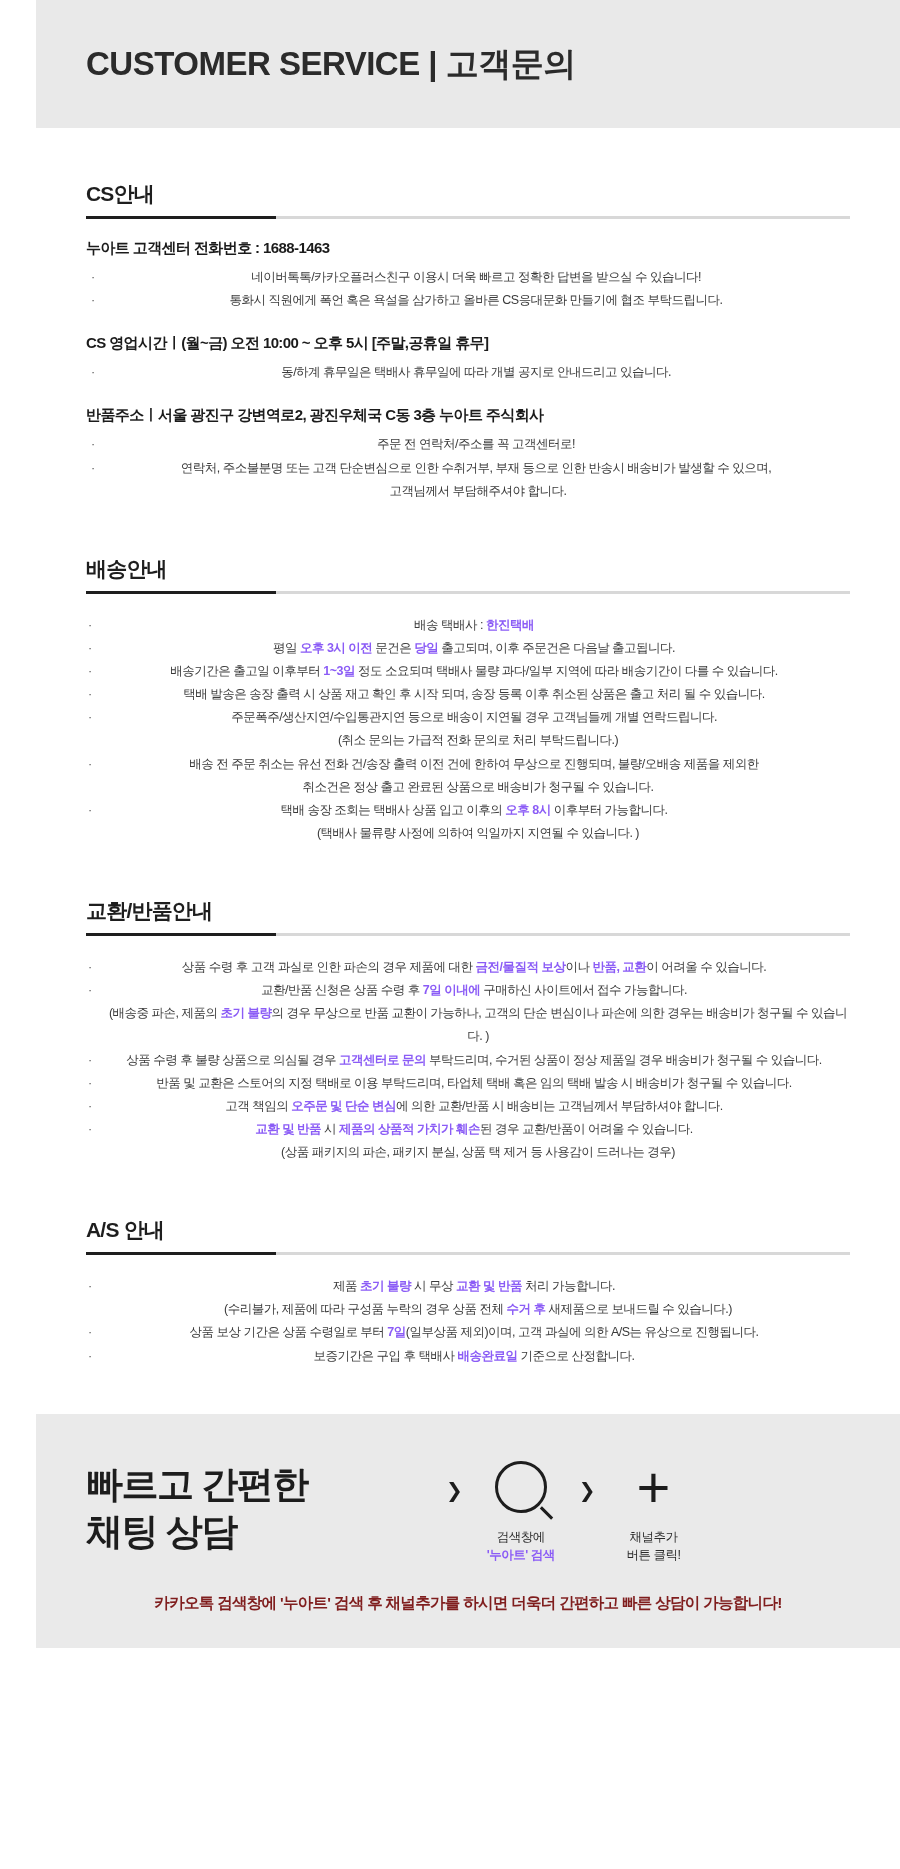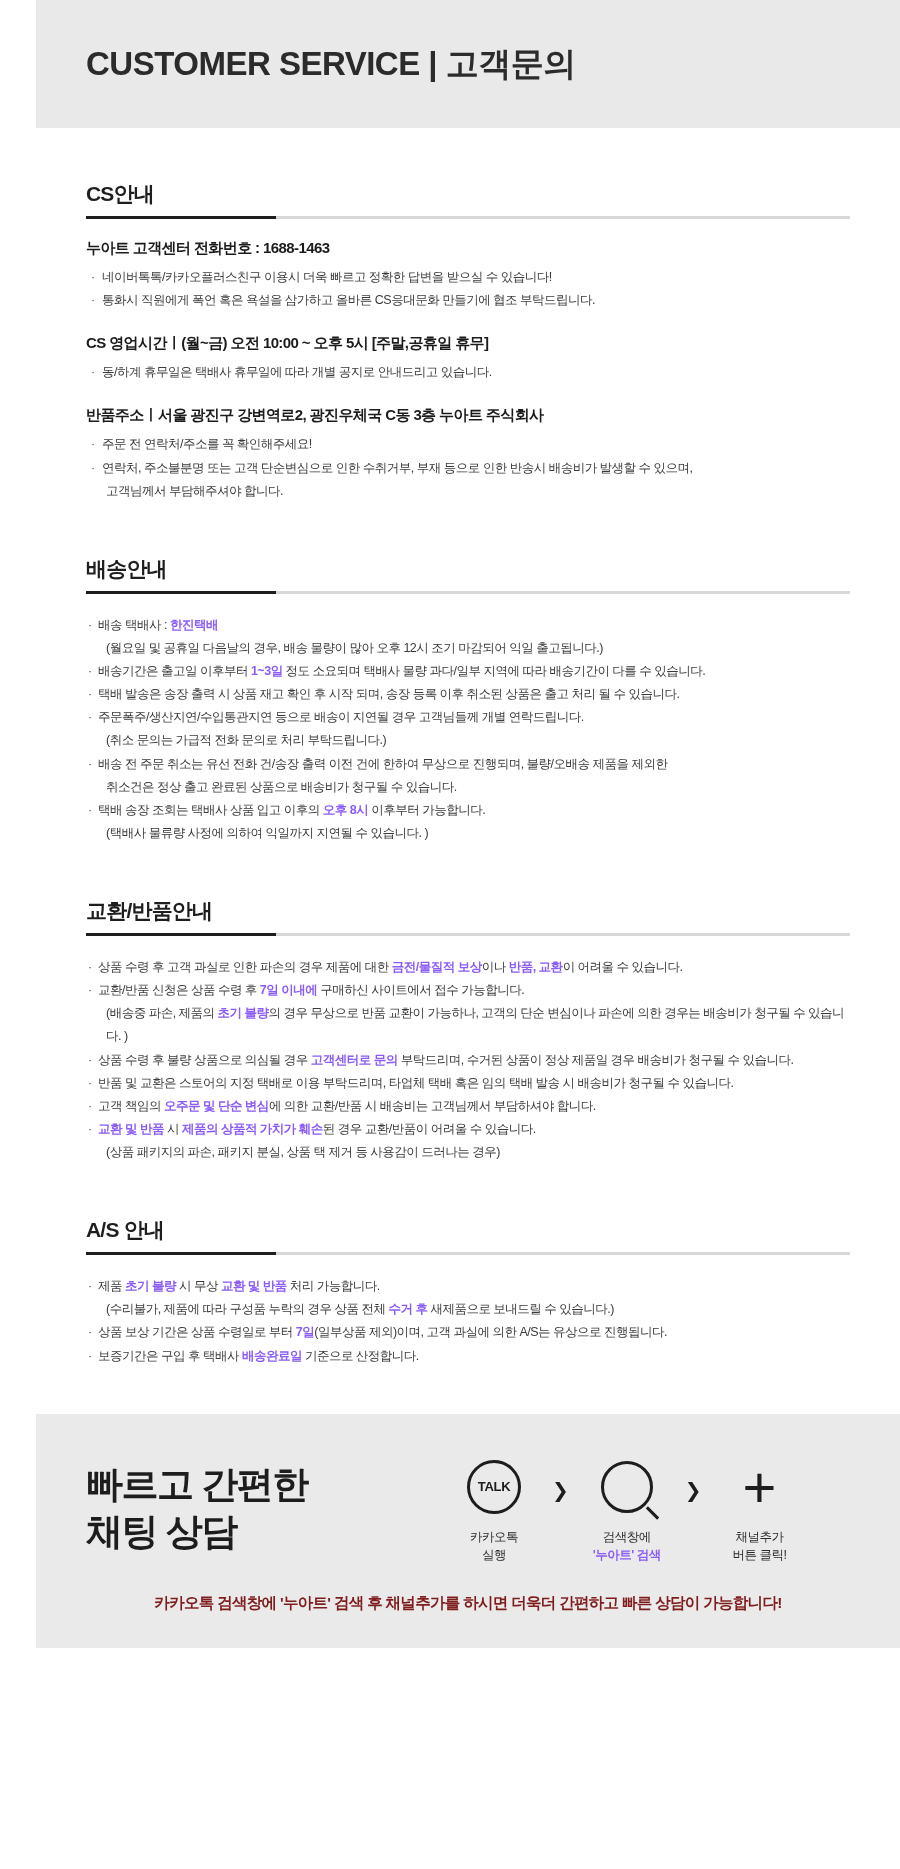--- a/index.html
+++ b/index.html
@@ -64,21 +64,21 @@
   .sub-head {
     font-size: 15px;
     font-weight: bold;
     color: #1b1b1b;
     letter-spacing: -0.6px;
     margin-top: 22px;
     margin-bottom: 8px;
   }
   .first-sub { margin-top: 0; }
 
-  ul.dot-list { list-style: none; }
+  ul.dot-list { list-style: none; text-align: center; }
   ul.dot-list li {
     font-size: 12.5px;
     line-height: 1.85;
     color: #3a3a3a;
     letter-spacing: -0.5px;
     padding-left: 12px;
     position: relative;
   }
   ul.dot-list li::before {
     content: "·";
@@ -209,34 +209,34 @@
         <li>통화시 직원에게 폭언 혹은 욕설을 삼가하고 올바른 CS응대문화 만들기에 협조 부탁드립니다.</li>
       </ul>
 
       <div class="sub-head">CS 영업시간ㅣ(월~금) 오전 10:00 ~ 오후 5시 [주말,공휴일 휴무]</div>
       <ul class="dot-list inner-list">
         <li>동/하계 휴무일은 택배사 휴무일에 따라 개별 공지로 안내드리고 있습니다.</li>
       </ul>
 
       <div class="sub-head">반품주소ㅣ서울 광진구 강변역로2, 광진우체국 C동 3층 누아트 주식회사</div>
       <ul class="dot-list inner-list">
-        <li>주문 전 연락처/주소를 꼭 확인해주세요!</li>
+        <li>주문 전 연락처/주소를 꼭 고객센터로!</li>
         <li>연락처, 주소불분명 또는 고객 단순변심으로 인한 수취거부, 부재 등으로 인한 반송시 배송비가 발생할 수 있으며,</li>
         <li class="indent-sub">고객님께서 부담해주셔야 합니다.</li>
       </ul>
     </div>
 
     <div class="gap-lg"></div>
 
     <div class="section">
       <div class="section-title">배송안내</div>
       <div class="title-rule"></div>
       <ul class="dot-list">
         <li>배송 택배사 : <b>한진택배</b></li>
-        <li class="indent-sub">(월요일 및 공휴일 다음날의 경우, 배송 물량이 많아 오후 12시 조기 마감되어 익일 출고됩니다.)</li>
+        <li>평일 <b>오후 3시 이전</b> 문건은 <b>당일</b> 출고되며, 이후 주문건은 다음날 출고됩니다.</li>
         <li>배송기간은 출고일 이후부터 <b>1~3일</b> 정도 소요되며 택배사 물량 과다/일부 지역에 따라 배송기간이 다를 수 있습니다.</li>
         <li>택배 발송은 송장 출력 시 상품 재고 확인 후 시작 되며, 송장 등록 이후 취소된 상품은 출고 처리 될 수 있습니다.</li>
         <li>주문폭주/생산지연/수입통관지연 등으로 배송이 지연될 경우 고객님들께 개별 연락드립니다.</li>
         <li class="indent-sub">(취소 문의는 가급적 전화 문의로 처리 부탁드립니다.)</li>
         <li>배송 전 주문 취소는 유선 전화 건/송장 출력 이전 건에 한하여 무상으로 진행되며, 불량/오배송 제품을 제외한</li>
         <li class="indent-sub">취소건은 정상 출고 완료된 상품으로 배송비가 청구될 수 있습니다.</li>
         <li>택배 송장 조회는 택배사 상품 입고 이후의 <b>오후 8시</b> 이후부터 가능합니다.</li>
         <li class="indent-sub">(택배사 물류량 사정에 의하여 익일까지 지연될 수 있습니다. )</li>
       </ul>
     </div>
@@ -274,29 +274,20 @@
   </div>
 
   <div class="banner">
     <div class="banner-top">
       <div class="banner-headline">
         <div>빠르고 간편한</div>
         <div>채팅 상담</div>
       </div>
 
       <div class="steps">
-        <div class="step">
-          <div class="step-icon">
-            <div class="talk-bubble">TALK</div>
-          </div>
-          <div class="step-label">
-            <div>카카오톡</div>
-            <div>실행</div>
-          </div>
-        </div>
 
         <div class="arrow">❯</div>
 
         <div class="step">
           <div class="step-icon">
             <div class="magnifier"></div>
           </div>
           <div class="step-label">
             <div>검색창에</div>
             <div class="b">'누아트' 검색</div>

